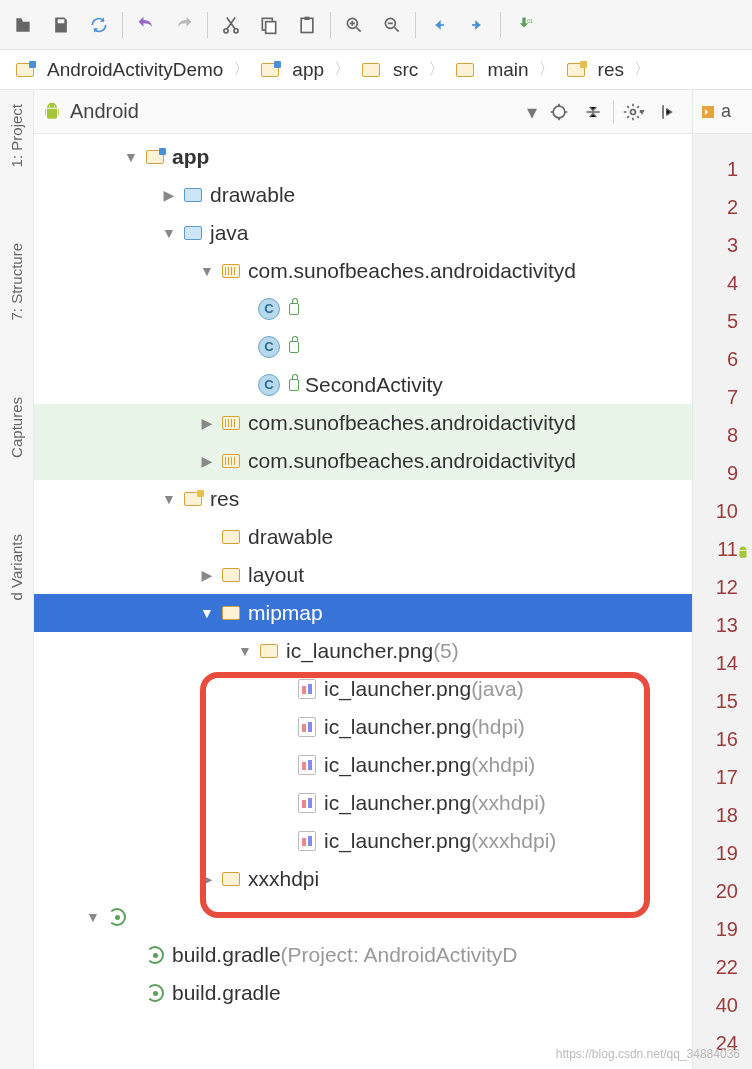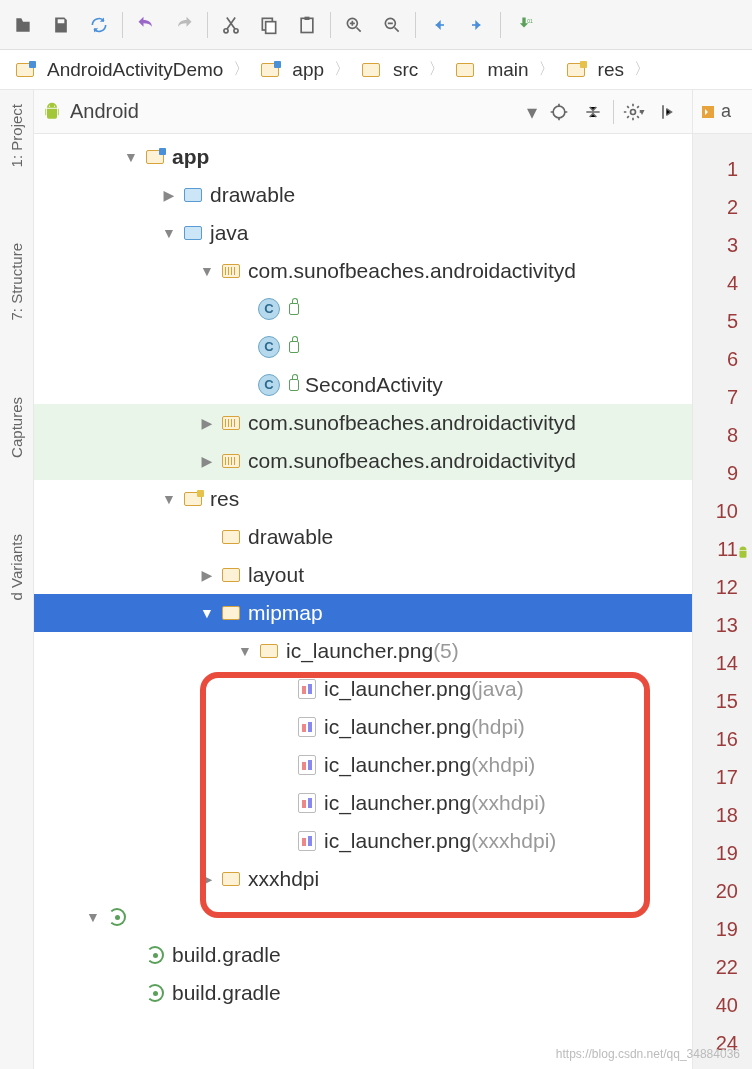--- a/index.html
+++ b/index.html
@@ -399,20 +399,21 @@
           <span class="ico">
             <span class="gradle-ico"></span>
           </span>
         </div>
         <div class="row" style="padding-left: 88px;">
           <span class="arrow"></span>
           <span class="ico">
             <span class="gradle-ico"></span>
           </span>
           <span class="">build.gradle</span> 
+          <span class="dim">(Project: AndroidActivityD</span>
         </div>
         <div class="row" style="padding-left: 88px;">
           <span class="arrow"></span>
           <span class="ico">
             <span class="gradle-ico"></span>
           </span>
           <span class="">build.gradle</span> 
         </div>
       </div>
   </div>

